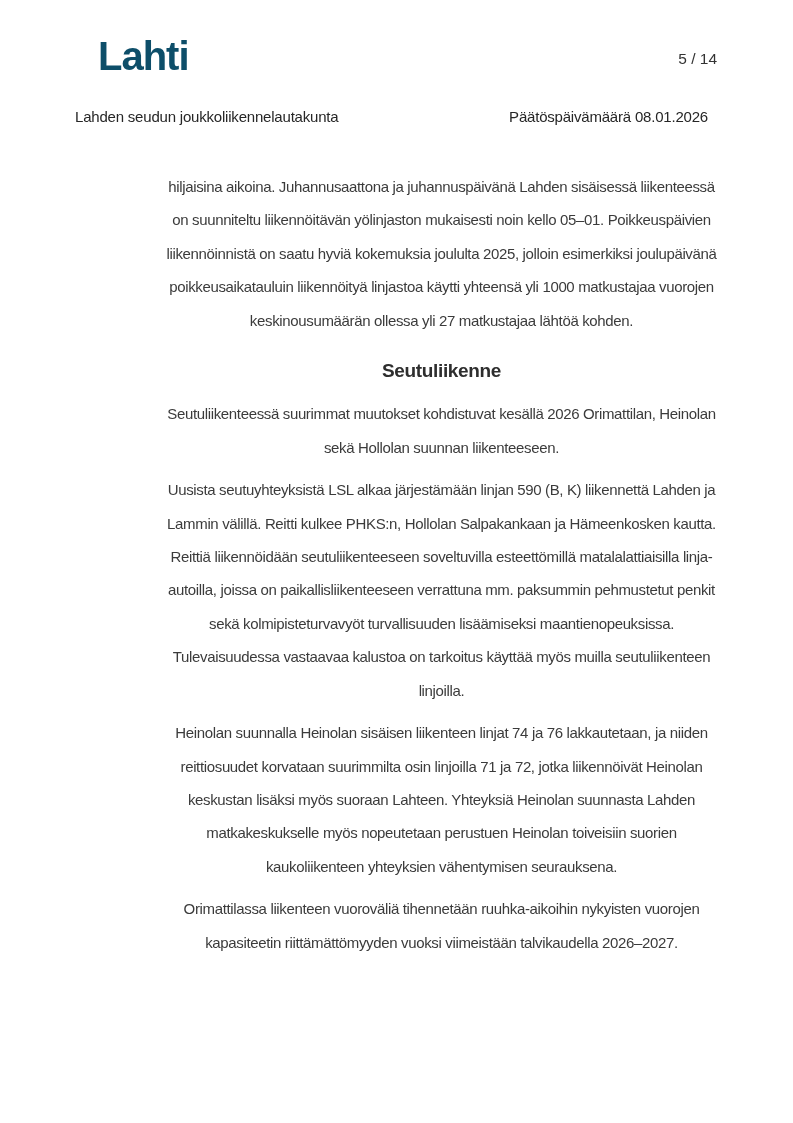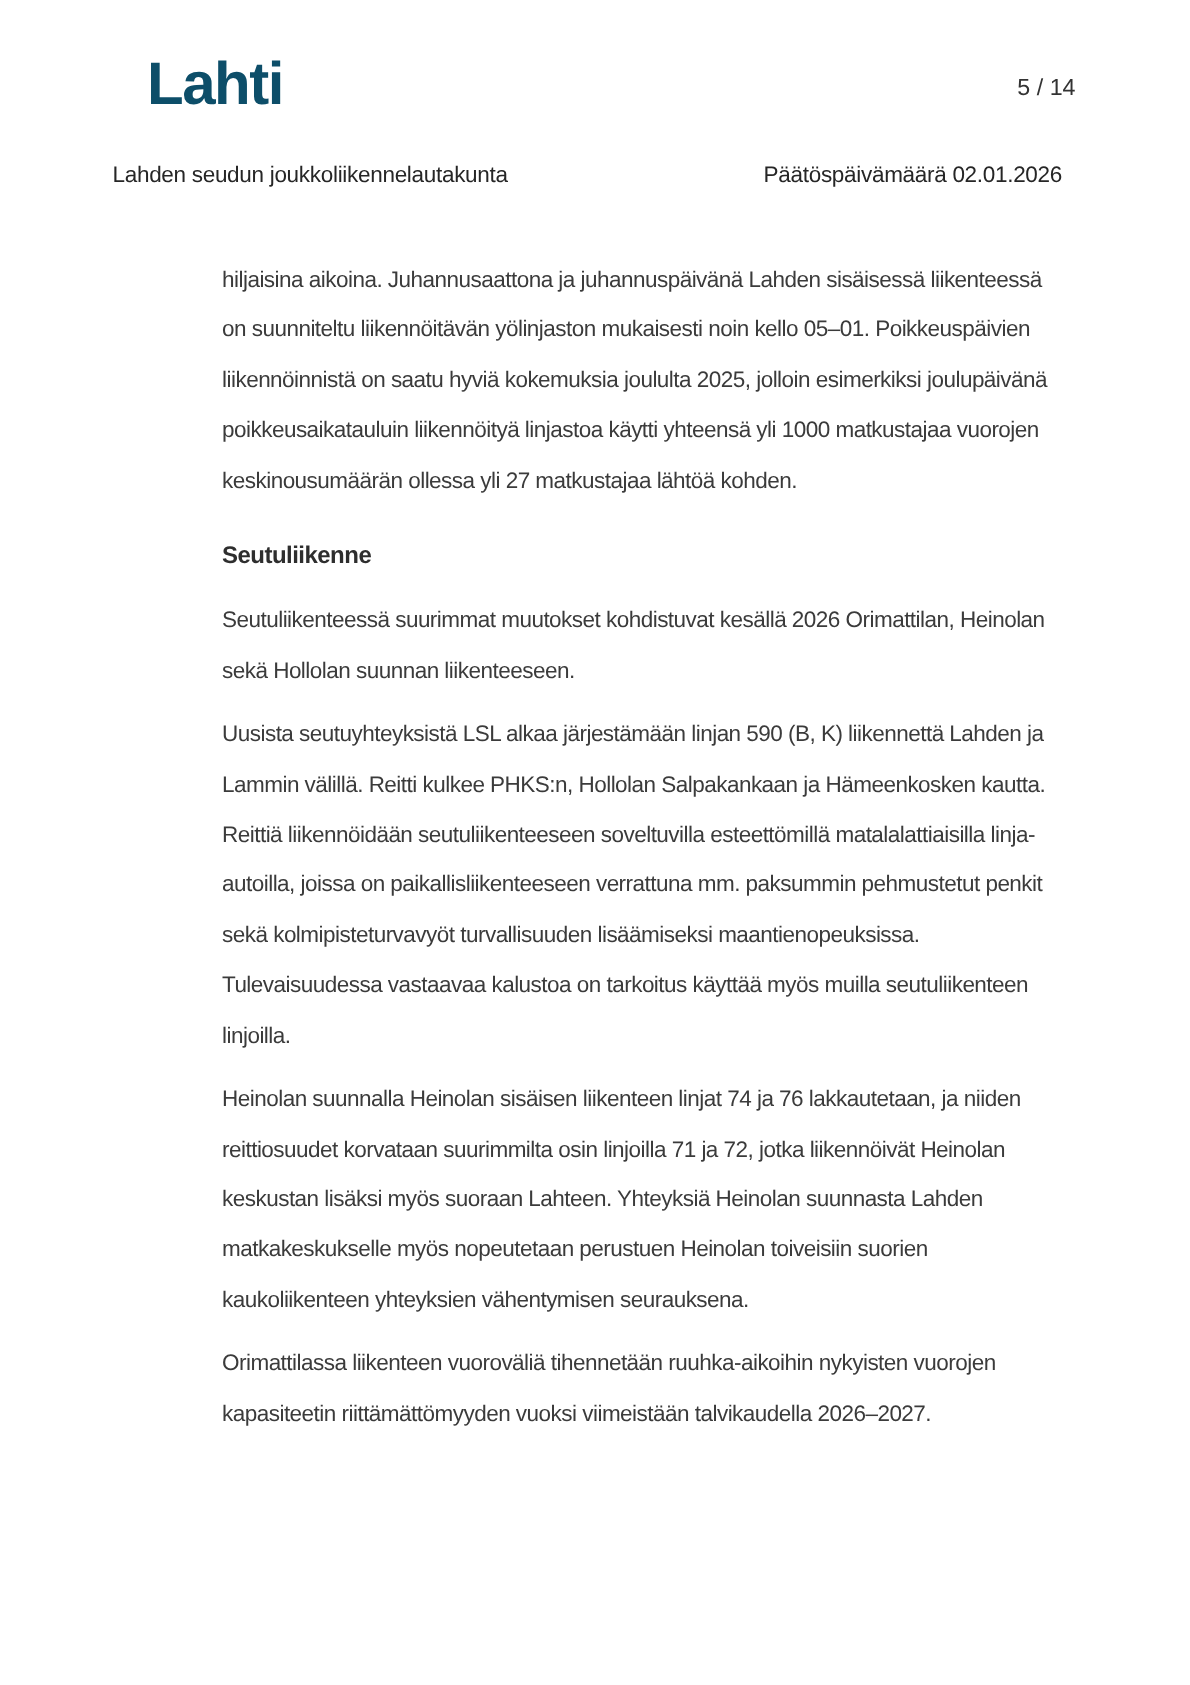--- a/index.html
+++ b/index.html
@@ -40,52 +40,52 @@
     left: 75px;
     width: 633px;
     display: flex;
     justify-content: space-between;
     font-size: 15px;
     color: #262626;
     letter-spacing: -0.2px;
   }
   .body-text {
     position: absolute;
-    left: 148px;
+    left: 163px;
     top: 170px;
     width: 557px;
     color: #3b3b3b;
     font-size: 15px;
     letter-spacing: -0.35px;
     line-height: 33.4px;
-    text-align: left;
+    text-align: center;
   }
   .body-text p {
     margin: 0 0 9px 0;
   }
   .section-heading {
     margin: 17px 0 10px 0;
-    font-size: 16px;
+    font-size: 19px;
     font-weight: bold;
     color: #2e2e2e;
     line-height: 33.4px;
   }
 </style>
 </head>
 <body>
 
 <div class="page">
 
   <div class="logo">Lahti</div>
 
   <div class="page-number">5 / 14</div>
 
   <div class="header-row">
     <span>Lahden seudun joukkoliikennelautakunta</span>
-    <span>Päätöspäivämäärä 02.01.2026</span>
+    <span>Päätöspäivämäärä 08.01.2026</span>
   </div>
 
   <div class="body-text">
 
     <p>hiljaisina aikoina. Juhannusaattona ja juhannuspäivänä Lahden sisäisessä liikenteessä on suunniteltu liikennöitävän yölinjaston mukaisesti noin kello 05–01. Poikkeuspäivien liikennöinnistä on saatu hyviä kokemuksia joululta 2025, jolloin esimerkiksi joulupäivänä poikkeusaikatauluin liikennöityä linjastoa käytti yhteensä yli 1000 matkustajaa vuorojen keskinousumäärän ollessa yli 27 matkustajaa lähtöä kohden.</p>
 
     <div class="section-heading">Seutuliikenne</div>
 
     <p>Seutuliikenteessä suurimmat muutokset kohdistuvat kesällä 2026 Orimattilan, Heinolan sekä Hollolan suunnan liikenteeseen.</p>
 

